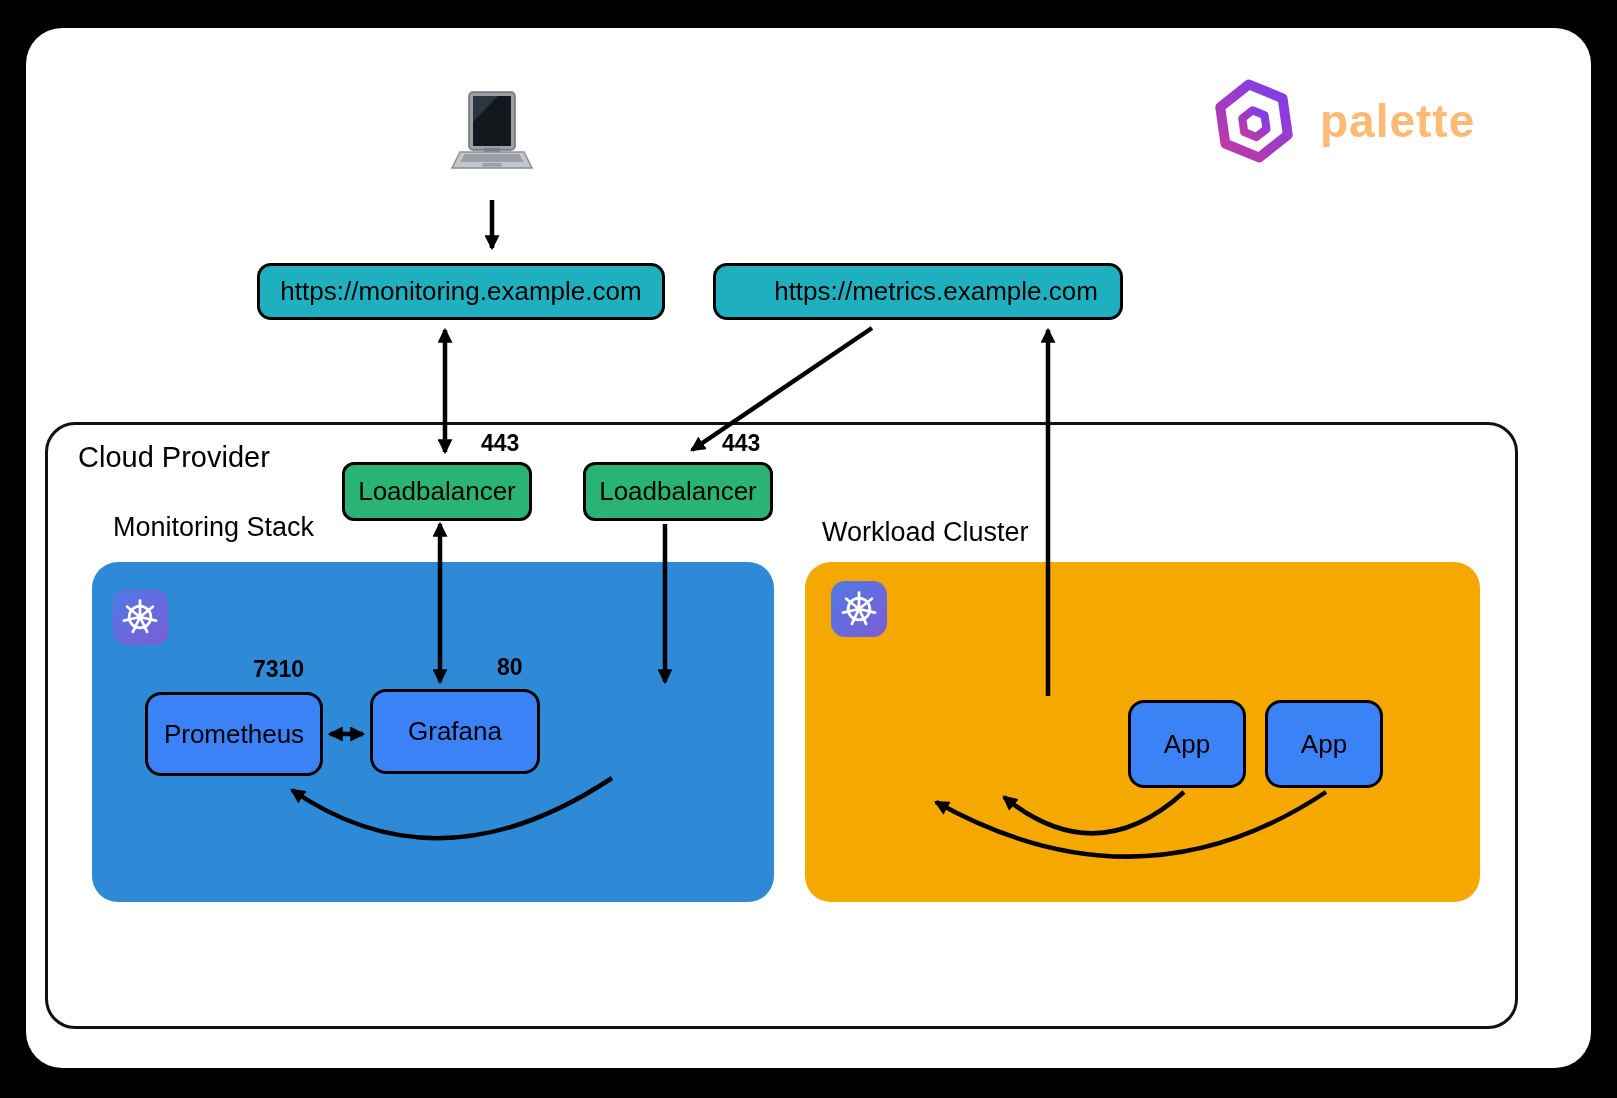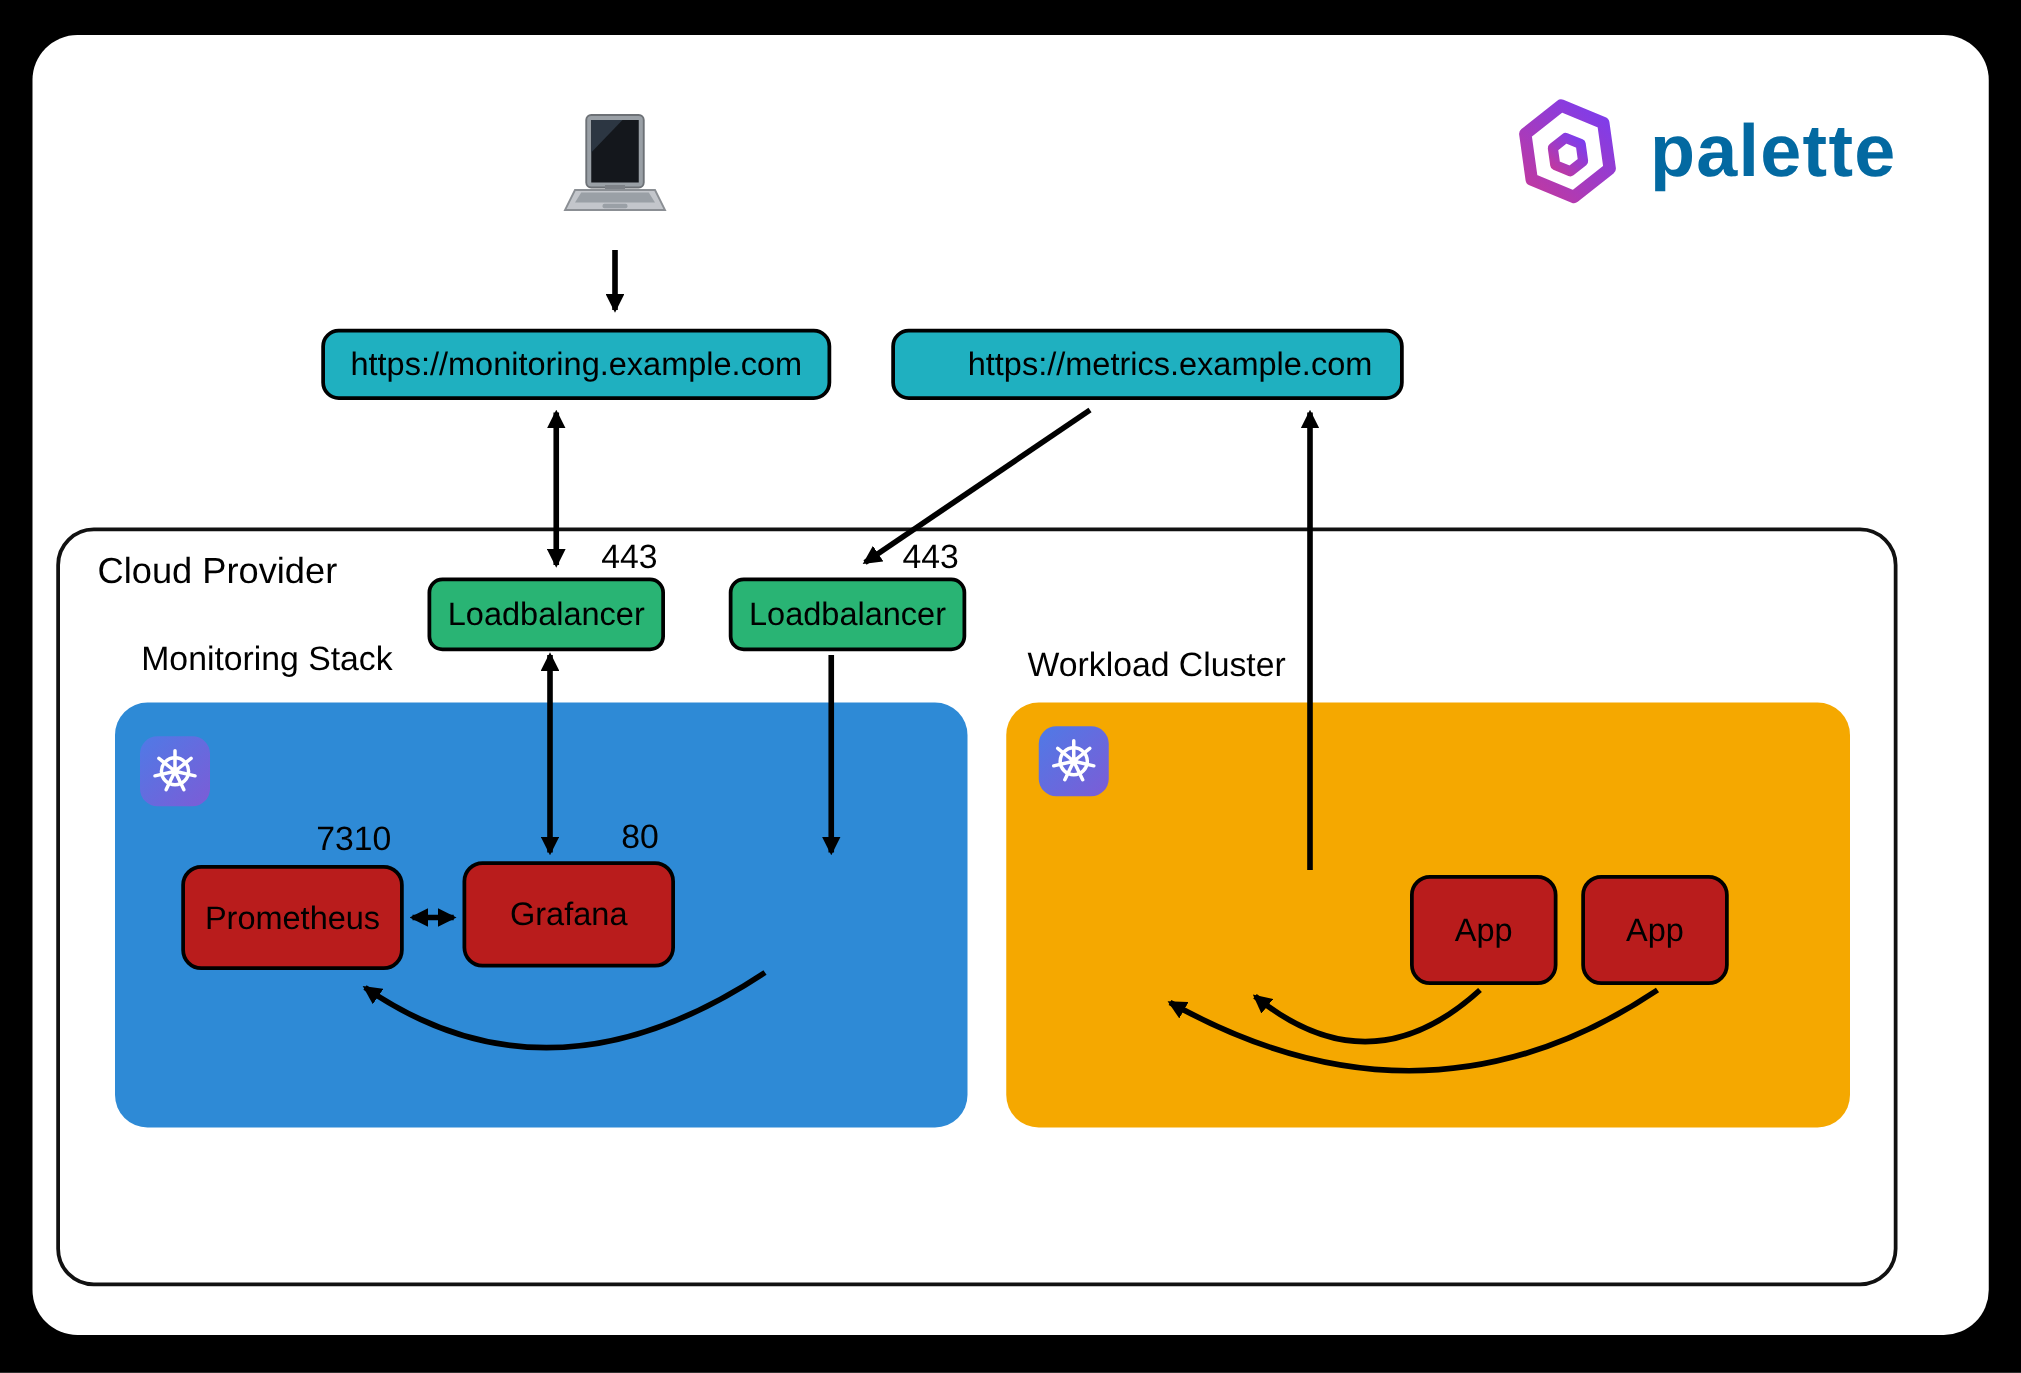--- a/index.html
+++ b/index.html
@@ -25,45 +25,45 @@
                border:3px solid #111; border-radius:30px; z-index:1; }
   .cloud-title { position:absolute; left:30px; top:16px; font-size:29px; color:#000; }
 
   .cluster { position:absolute; z-index:2; border-radius:26px; }
   #monitoring-stack { left:92px;  top:562px; width:682px; height:340px; background:#2e8ad6; }
   #workload-cluster { left:805px; top:562px; width:675px; height:340px; background:#f5a800; }
   .cluster-title { position:absolute; font-size:27px; z-index:3; color:#000; }
   #monitoring-title { left:113px; top:512px; }
   #workload-title   { left:822px; top:517px; }
 
-  .gray { background:#b91c1c; border-radius:16px; }
+  .gray { background:#3b82f6; border-radius:16px; }
   #prometheus { left:145px; top:692px; width:178px; height:84px; }
   #grafana    { left:370px; top:689px; width:170px; height:85px; }
   #nginx      { left:565px; top:689px; width:172px; height:82px; }
   #prom-agent { left:843px;  top:700px; width:250px; height:88px; }
   #app-1      { left:1128px; top:700px; width:118px; height:88px; }
   #app-2      { left:1265px; top:700px; width:118px; height:88px; }
 
-  .port { position:absolute; font-size:27px; z-index:3; color:#000; }
+  .port { position:absolute; font-size:23px; z-index:3; color:#000;font-weight:bold; }
   #port-lb-left   { left:481px; top:430px; }
   #port-lb-right  { left:722px; top:430px; }
   #port-prometheus{ left:253px; top:656px; }
   #port-grafana   { left:497px; top:654px; }
 
   .k8s { position:absolute; width:56px; height:56px; border-radius:14px; z-index:3;
          display:flex; align-items:center; justify-content:center;
          background:linear-gradient(135deg,#4f7ae6,#7c5cd6); }
   #k8s-monitoring { left:112px; top:589px; }
   #k8s-workload   { left:831px; top:581px; }
 
   .laptop { position:absolute; left:446px; top:88px; width:90px; height:94px; z-index:3; }
 
   .brand { position:absolute; left:1208px; top:76px; display:flex; align-items:center;
            gap:20px; z-index:3; }
-  .wordmark { font-size:59px; font-weight:bold; color:#0369a1; letter-spacing:1px; }
+  .wordmark { font-size:46px; font-weight:bold; color:#fdba74; letter-spacing:1px; }
 </style>
 </head>
 <body>
 
 <div class="frame">
   <div class="canvas"></div>
 
   <svg class="arrows" viewBox="0 0 1617 1098" xmlns="http://www.w3.org/2000/svg">
     <defs>
       <marker id="ah" viewBox="0 0 10 10" refX="8.5" refY="5" markerWidth="15" markerHeight="15" orient="auto-start-reverse" markerUnits="userSpaceOnUse">

